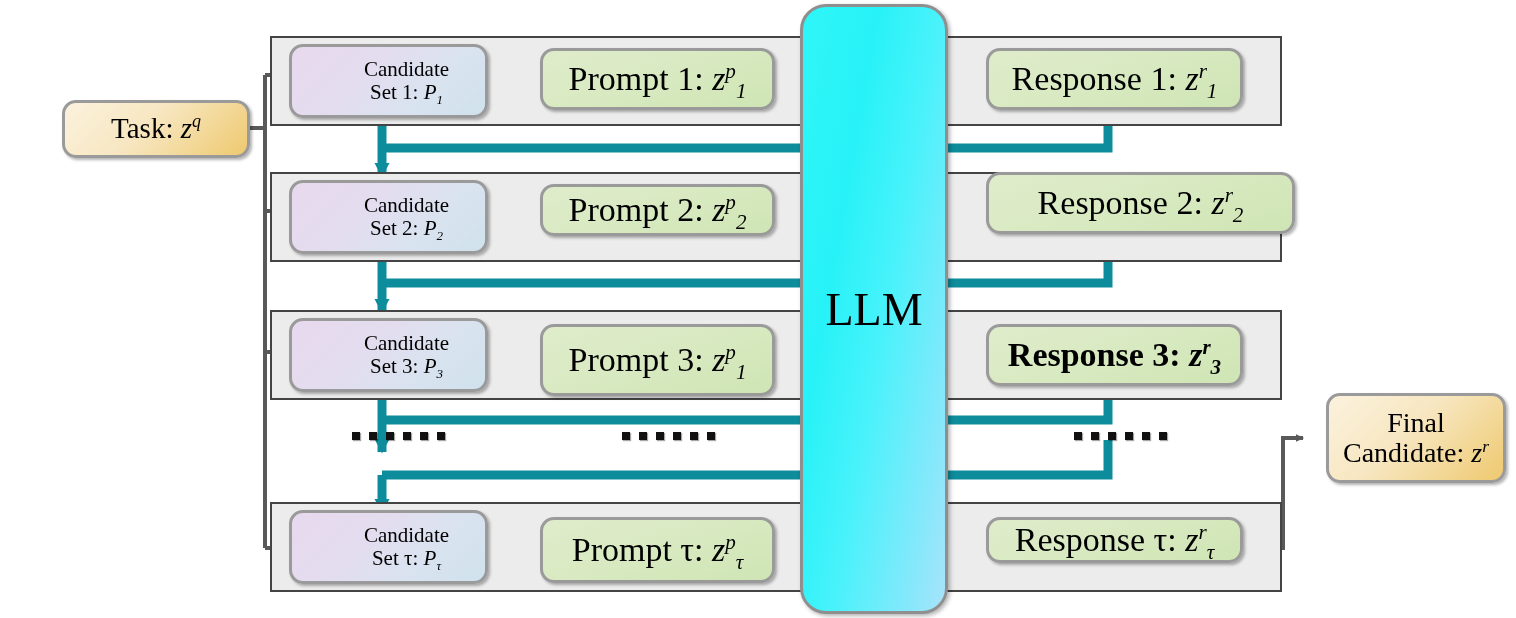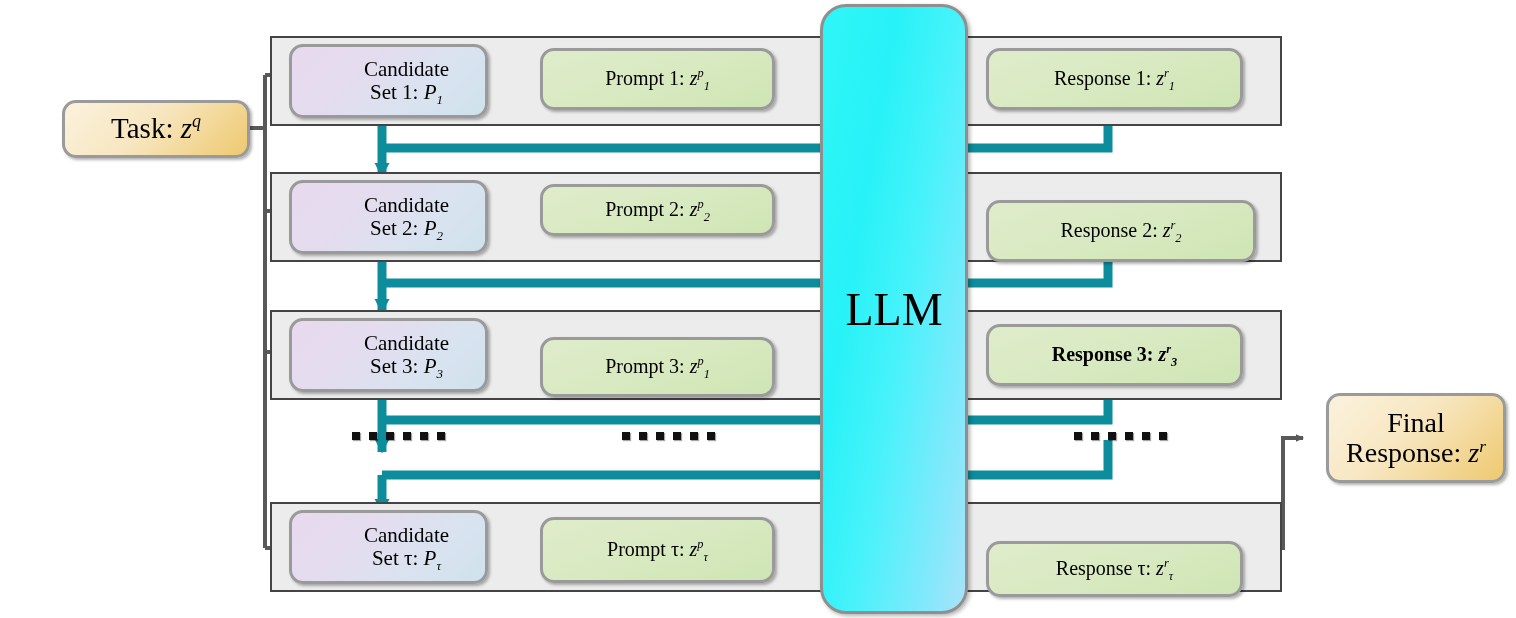--- a/index.html
+++ b/index.html
@@ -51,21 +51,21 @@
 
   
   .node.cand {
     background: linear-gradient(135deg, #e8d9ee 0%, #e4dcef 35%, #d9e3f0 70%, #cfe2ec 100%);
     font-size: 21px;
     padding-left: 36px;
   }
   
   .node.green {
     background: linear-gradient(160deg, #dfeccb 0%, #d9eac2 45%, #cfe5b4 100%);
-    font-size: 20px;
+    font-size: 34px;
     align-items: center;
   }
   
   .node.tan {
     background: linear-gradient(135deg, #fbf2dd 0%, #f7e6c0 45%, #eec96f 100%);
   }
 
   
   #llm {
     position: absolute;
@@ -174,21 +174,21 @@
   <div class="row-band" style="left:270px; top:172px; width:1012px; height:90px;"></div>
   <div class="row-band" style="left:270px; top:310px; width:1012px; height:90px;"></div>
   <div class="row-band" style="left:270px; top:502px; width:1012px; height:90px;"></div>
 
   <div class="node tan" style="left:62px; top:100px; width:188px; height:58px; font-size:29px;">
     <span class="lbl">
       <span>Task: </span><span class="mi">z</span><sup>q</sup>
     </span>
   </div>
 
-  <div id="llm" style="left:800px; top:4px; width:148px; height:610px;margin-left:20px;">
+  <div id="llm" style="left:800px; top:4px; width:148px; height:610px;">
     <span>LLM</span>
   </div>
 
   <div class="node cand" style="left:289px; top:44px; width:199px; height:74px;">
     <span class="lbl">
       <span>Candidate</span><br>
       <span>Set 1: </span><span class="cal">P</span><sub>1</sub>
     </span>
   </div>
   <div class="node green" style="left:540px; top:48px; width:235px; height:62px;">
@@ -206,33 +206,33 @@
     <span class="lbl">
       <span>Candidate</span><br>
       <span>Set 2: </span><span class="cal">P</span><sub>2</sub>
     </span>
   </div>
   <div class="node green" style="left:540px; top:184px; width:235px; height:52px;">
     <span class="lbl">
       <span>Prompt 2: </span><span class="mi">z</span><sup>p</sup><sub>2</sub>
     </span>
   </div>
-  <div class="node green" style="left:986px; top:200px; width:270px; height:62px;">
+  <div class="node green" style="left:986px; top:172px; width:309px; height:62px;">
     <span class="lbl">
       <span>Response 2: </span><span class="mi">z</span><sup>r</sup><sub>2</sub>
     </span>
   </div>
 
   <div class="node cand" style="left:289px; top:318px; width:199px; height:74px;">
     <span class="lbl">
       <span>Candidate</span><br>
       <span>Set 3: </span><span class="cal">P</span><sub>3</sub>
     </span>
   </div>
-  <div class="node green" style="left:540px; top:337px; width:235px; height:60px;">
+  <div class="node green" style="left:540px; top:324px; width:235px; height:72px;">
     <span class="lbl">
       <span>Prompt 3: </span><span class="mi">z</span><sup>p</sup><sub>1</sub>
     </span>
   </div>
   <div class="node green" style="left:986px; top:324px; width:257px; height:62px;font-weight:bold;">
     <span class="lbl">
       <span>Response 3: </span><span class="mi">z</span><sup>r</sup><sub>3</sub>
     </span>
   </div>
 
@@ -265,26 +265,26 @@
     <span class="lbl">
       <span>Candidate</span><br>
       <span>Set τ: </span><span class="cal">P</span><sub>τ</sub>
     </span>
   </div>
   <div class="node green" style="left:540px; top:517px; width:235px; height:66px;">
     <span class="lbl">
       <span>Prompt τ: </span><span class="mi">z</span><sup>p</sup><sub>τ</sub>
     </span>
   </div>
-  <div class="node green" style="left:986px; top:517px; width:257px; height:56px;margin-top:24px;">
+  <div class="node green" style="left:986px; top:517px; width:257px; height:46px;">
     <span class="lbl">
       <span>Response τ: </span><span class="mi">z</span><sup>r</sup><sub>τ</sub>
     </span>
   </div>
 
   <div class="node tan" style="left:1326px; top:393px; width:180px; height:90px; font-size:28px;">
     <span class="lbl">
       <span>Final</span><br>
-      <span>Response: </span><span class="mi">z</span><sup>r</sup>
+      <span>Candidate: </span><span class="mi">z</span><sup>r</sup>
     </span>
   </div>
 
 </div>
 
 </body></html>

